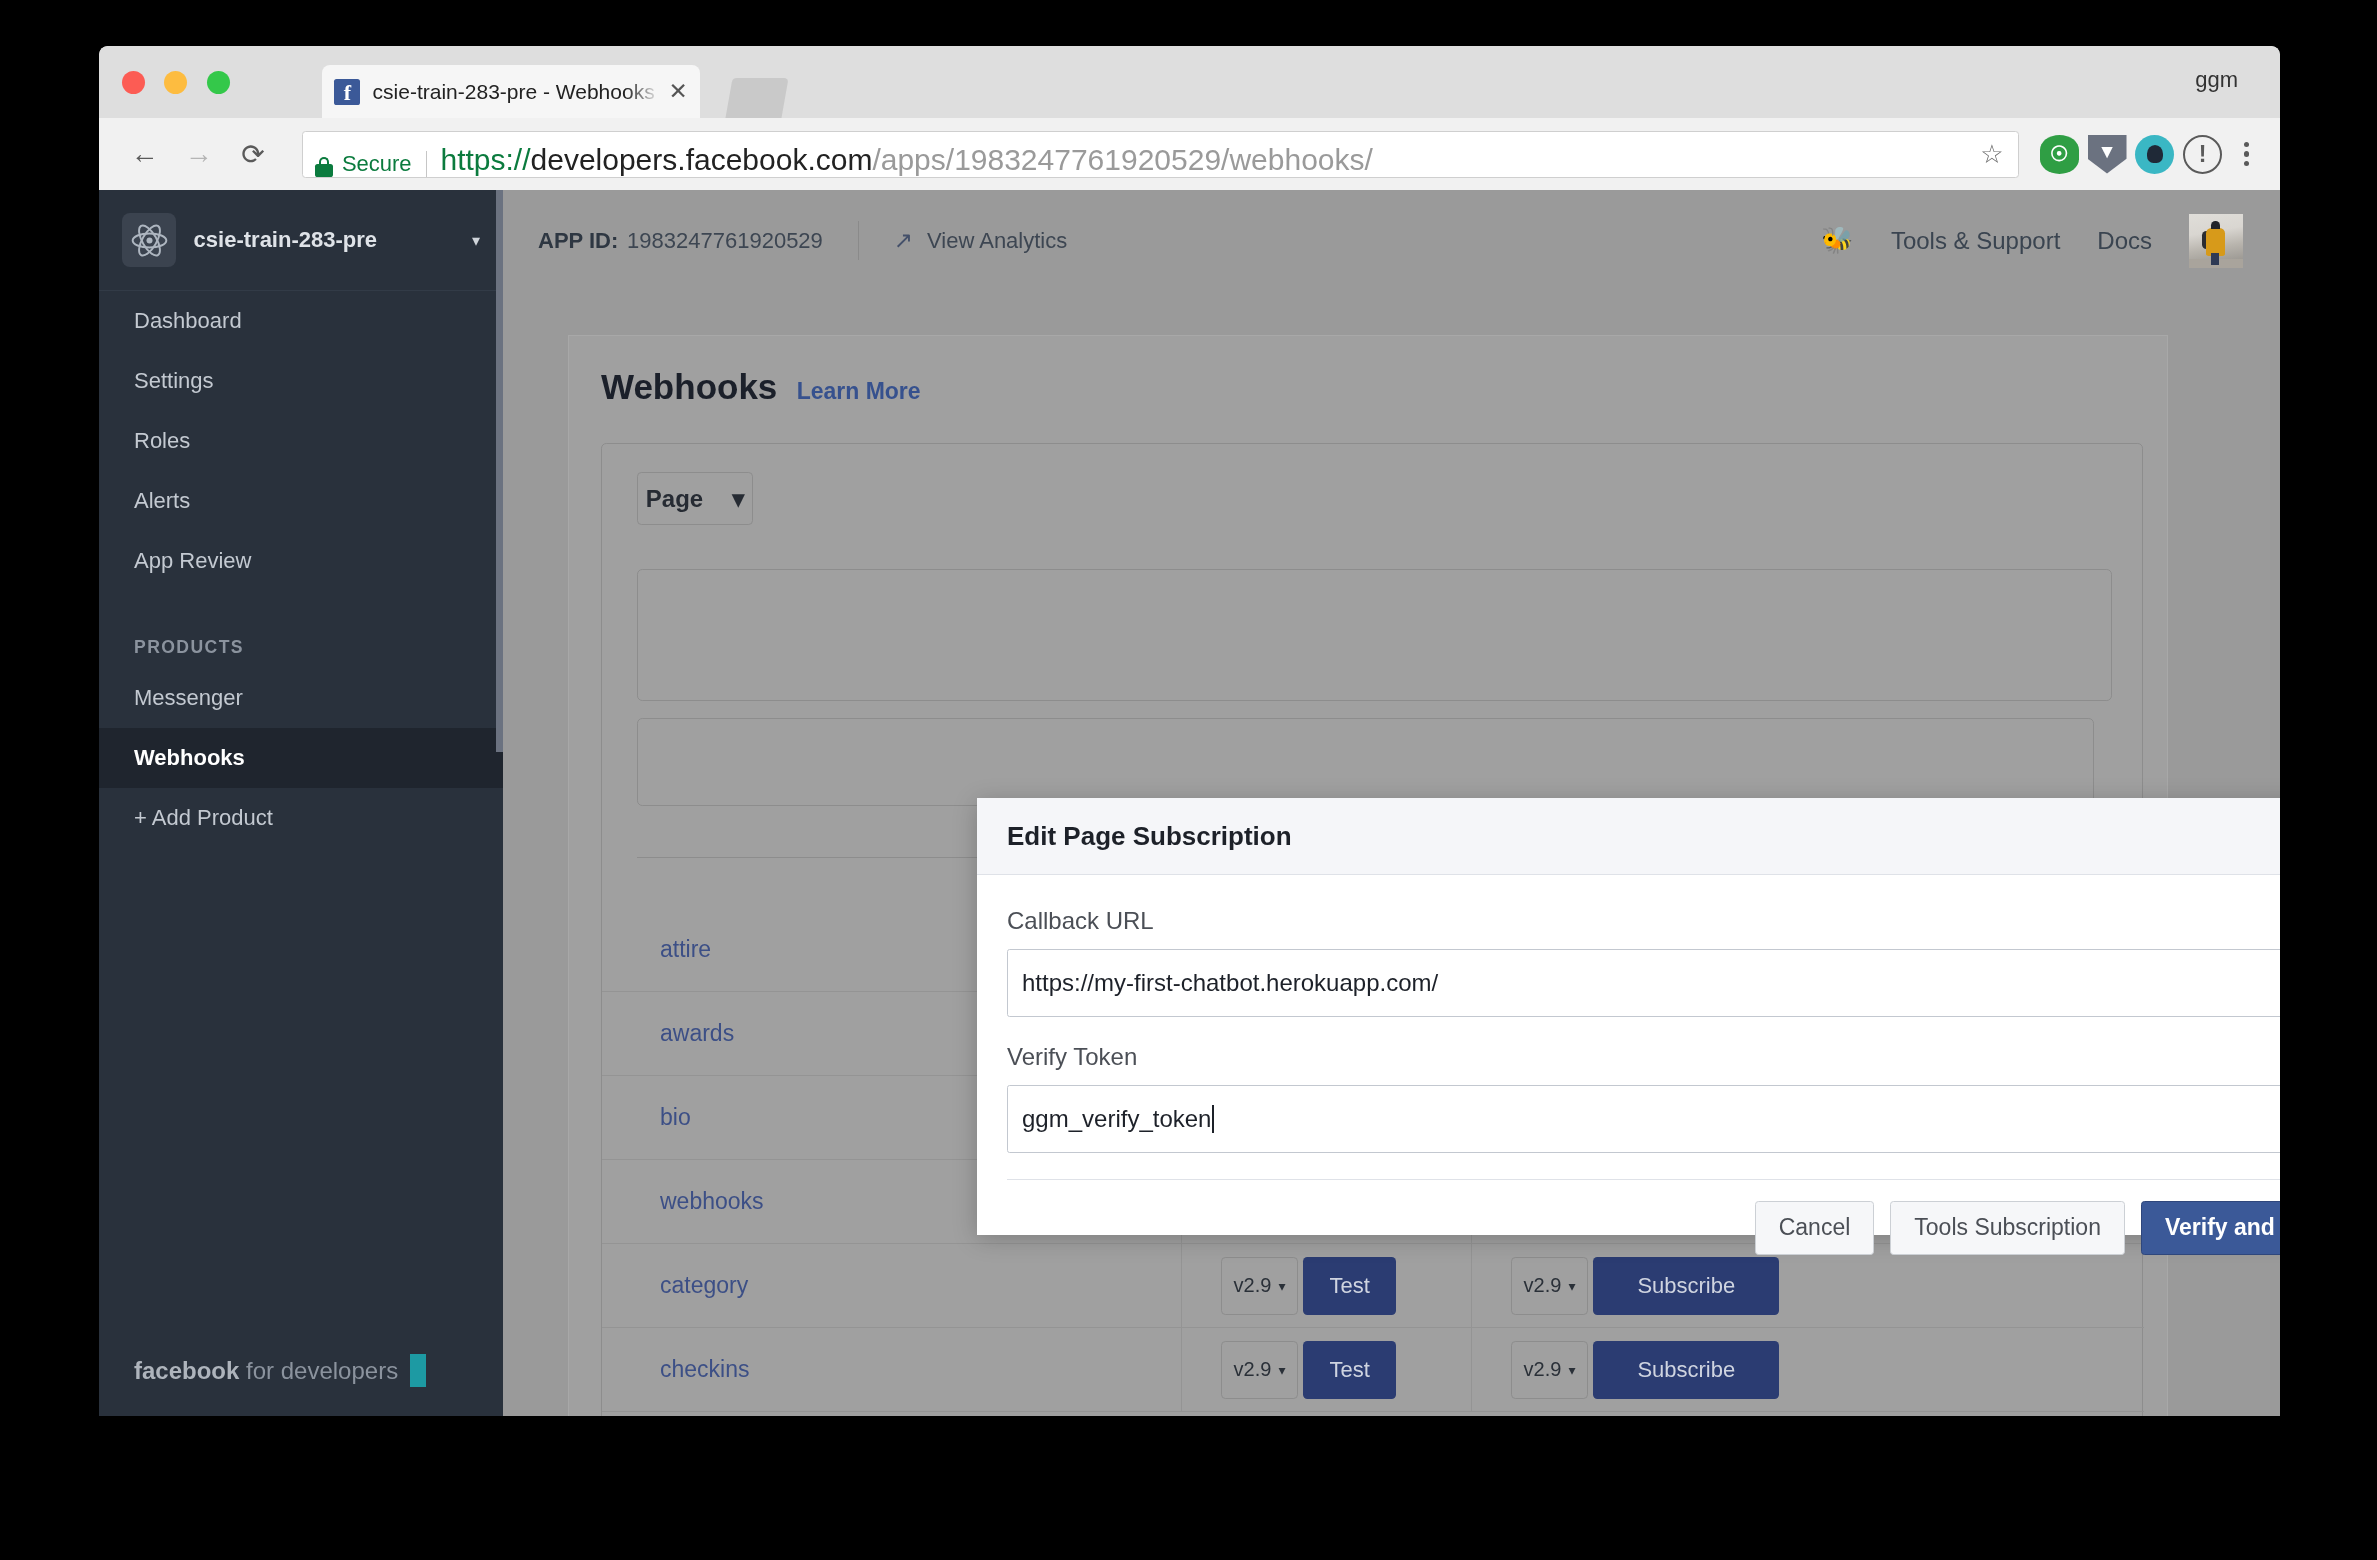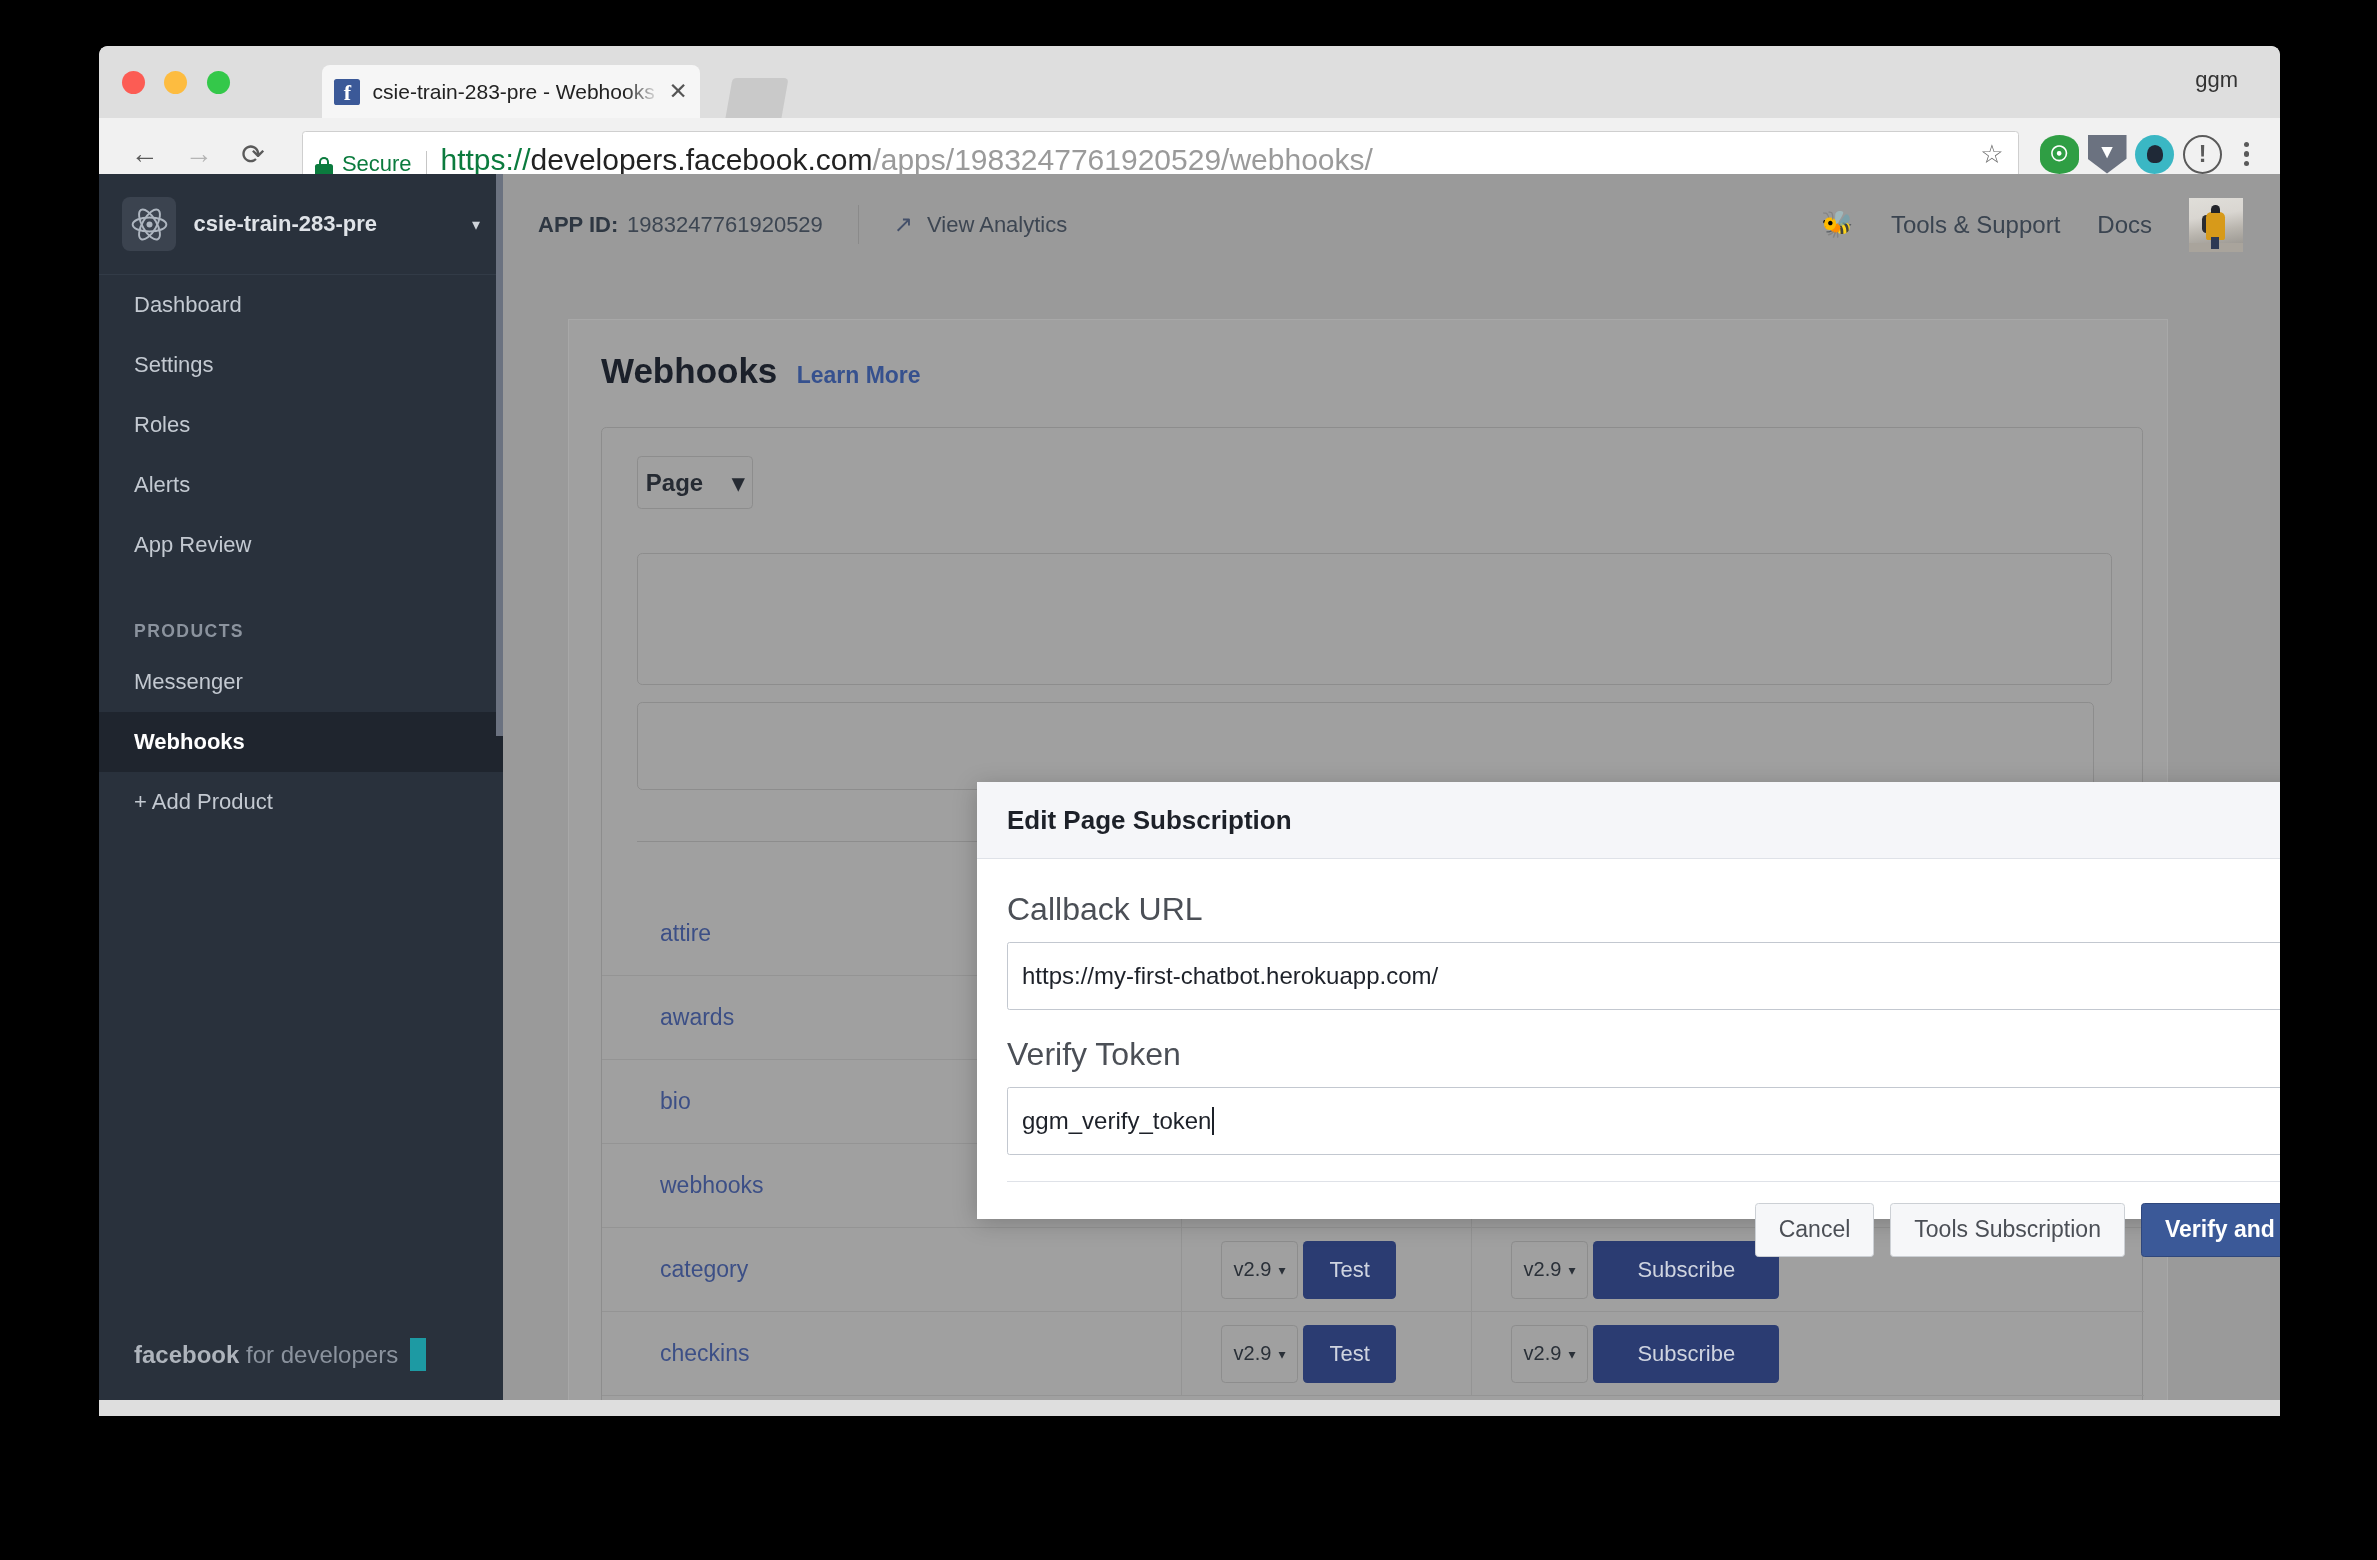--- a/index.html
+++ b/index.html
@@ -152,21 +152,21 @@
     color:#5a5a5a;font-size:23px;font-weight:bold;line-height:1;
   }
   #menu-dots {
     margin-left: 12.3px; width: 24.6px;
     display:flex;flex-direction:column;align-items:center;gap:4.4px;
   }
   #menu-dots span { width:5.3px;height:5.3px;background:#5a5a5a;border-radius:50%; }
 
   
   #page-viewport {
-    position: absolute; left: 0; top: 128px;
+    position: absolute; left: 0; top: 144px;
     width: 2181px; height: 1226px;
     background: #9a9a9a;
     overflow: hidden;
   }
 
   
   #sidebar {
     position: absolute; left: 0; top: 0;
     width: 404px; height: 1226px;
     background: #29313c;
@@ -373,21 +373,21 @@
   }
   #modal-header {
     height: 77px;
     background: #f5f6f9;
     border-bottom: 0.9px solid #dfe2e8;
     display:flex; align-items:center;
     padding: 0 30px;
   }
   #modal-title { font-size: 26px; font-weight: bold; color: #1d2129; }
   #modal-body { padding: 32px 30px 0 30px; }
-  .field-label { font-size: 32px; color: #4b4f56; margin-bottom: 14px; }
+  .field-label { font-size: 24px; color: #4b4f56; margin-bottom: 14px; }
   .text-input {
     width: 100%; height: 68px;
     border: 0.9px solid #c3c8d0; border-radius: 2.6px;
     background: #fff;
     display: flex; align-items: center;
     padding: 0 14px;
     font-size: 24px; color: #1d2129;
     margin-bottom: 26px;
   }
   .text-input .caret {

